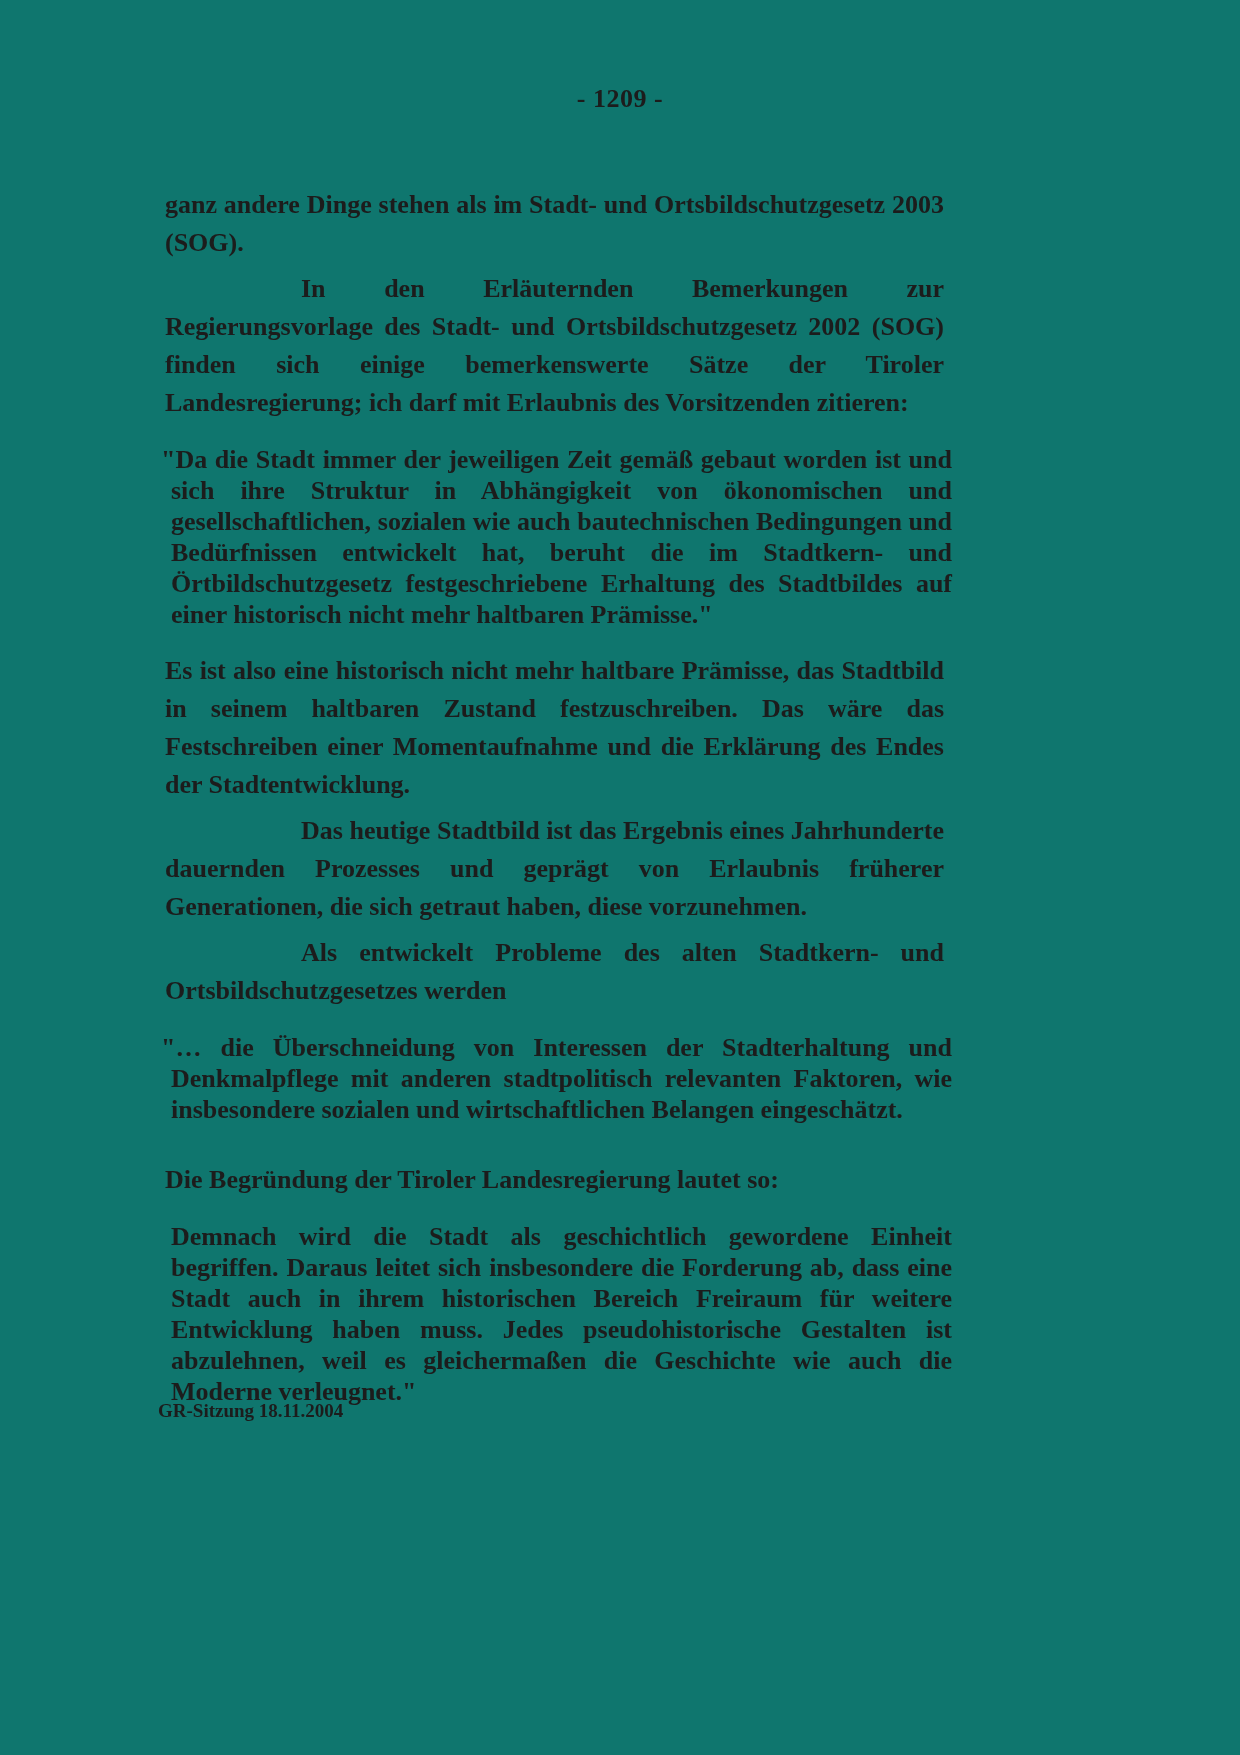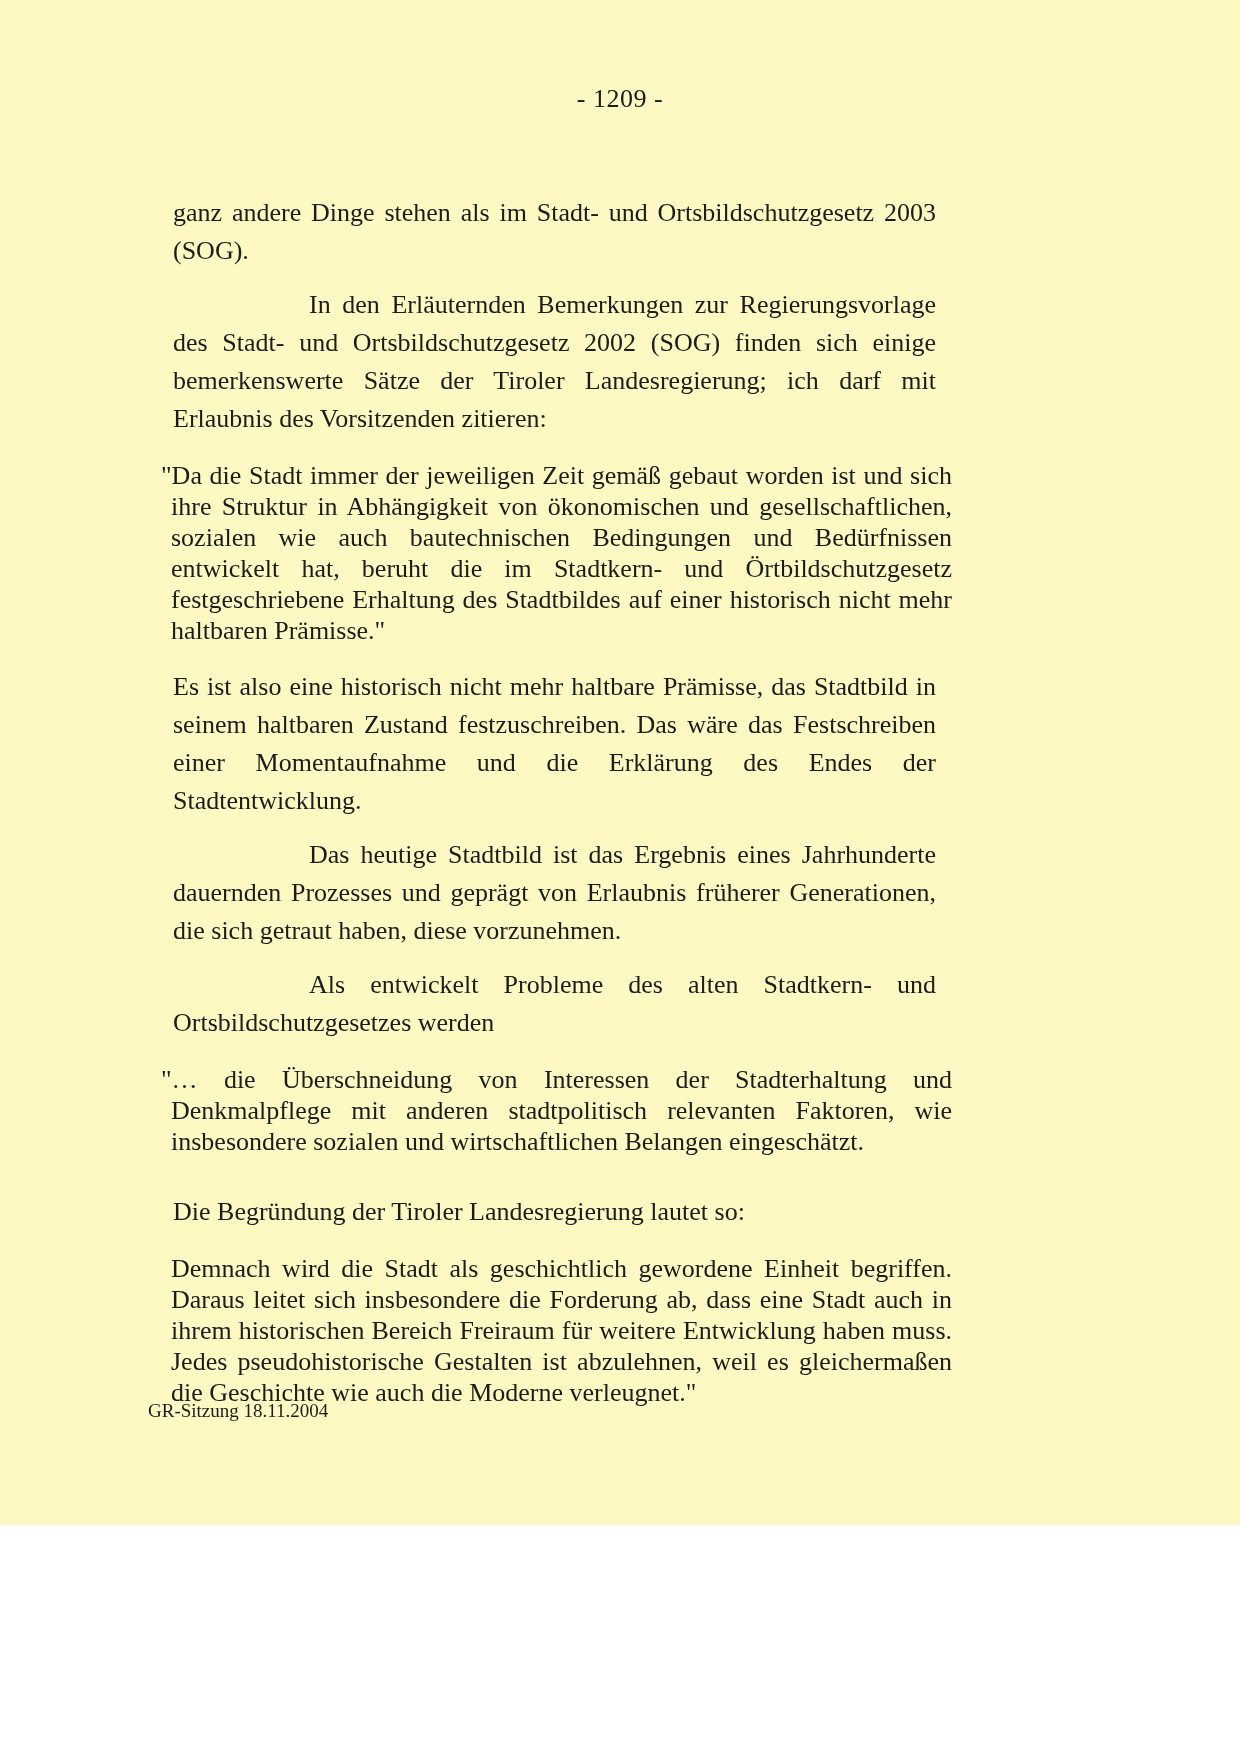--- a/index.html
+++ b/index.html
@@ -3,43 +3,44 @@
 <meta charset="utf-8">
 <style>
   html, body {
     margin: 0;
     padding: 0;
     background: #ffffff;
   }
   .page {
     position: relative;
     width: 1240px;
-    height: 1525px;
-    background: #fef9c3;
+    height: 1755px;
+    background: #0f766e;
     color: #1c1c1c;
     font-family: "Liberation Serif", "DejaVu Serif", serif;
     overflow: hidden;
+    font-weight: bold;
   }
   .page-number {
     position: absolute;
     top: 84px;
     left: 0;
     width: 100%;
     text-align: center;
     font-size: 26px;
     letter-spacing: 0.5px;
   }
   .content {
     position: absolute;
     top: 178px;
     left: 157px;
     width: 795px;
   }
   p.para {
-    margin: 16px;
+    margin: 8px;
     font-size: 26px;
     line-height: 38px;
     text-align: justify;
     text-justify: inter-word;
   }
   p.para.indent {
     text-indent: 136px;
   }
   p.quote {
     margin: 22px 0 22px 14px;
@@ -50,21 +51,21 @@
   }
   p.quote.hang {
     text-indent: -10px;
   }
   p.para.gap-top {
     margin-top: 36px;
   }
   .footer {
     position: absolute;
     top: 1400px;
-    left: 148px;
+    left: 158px;
     font-size: 19px;
     color: #1c1c1c;
   }
 </style>
 </head>
 <body>
 
 <div class="page">
 
   <div class="page-number">- 1209 -</div>

